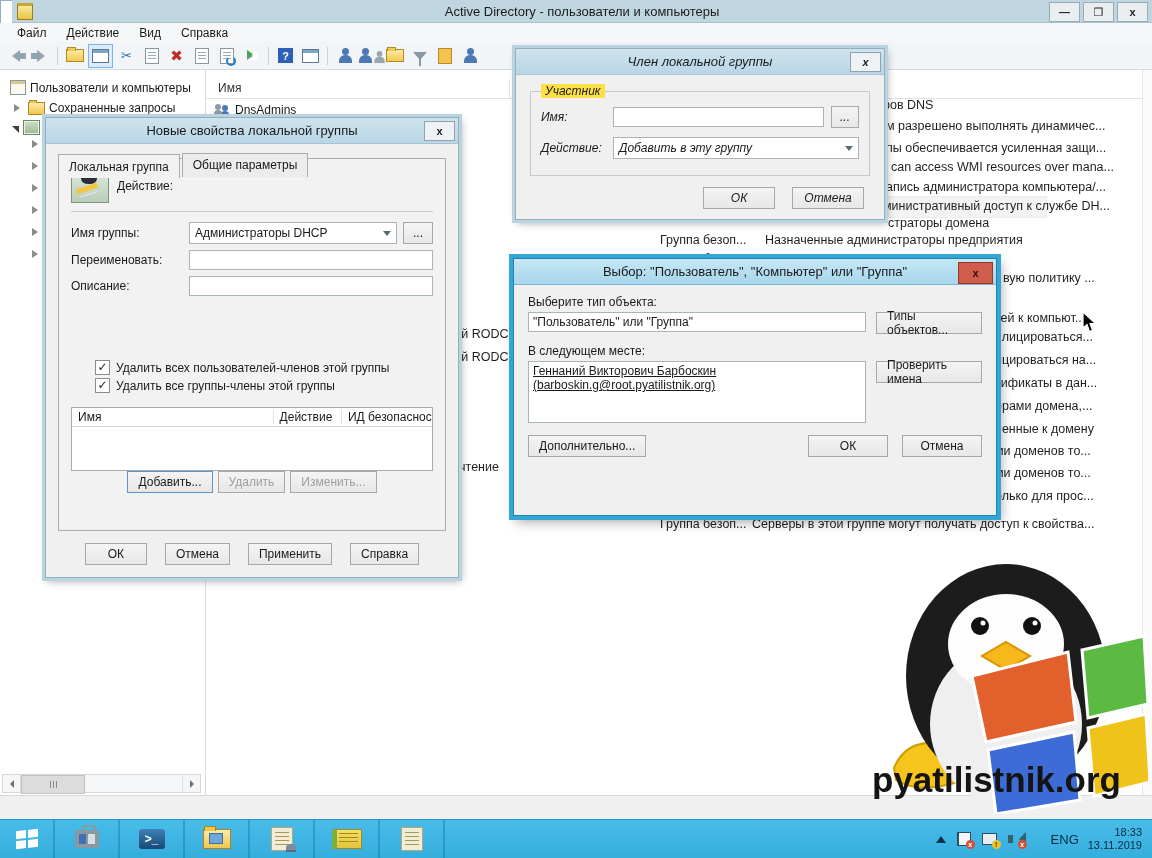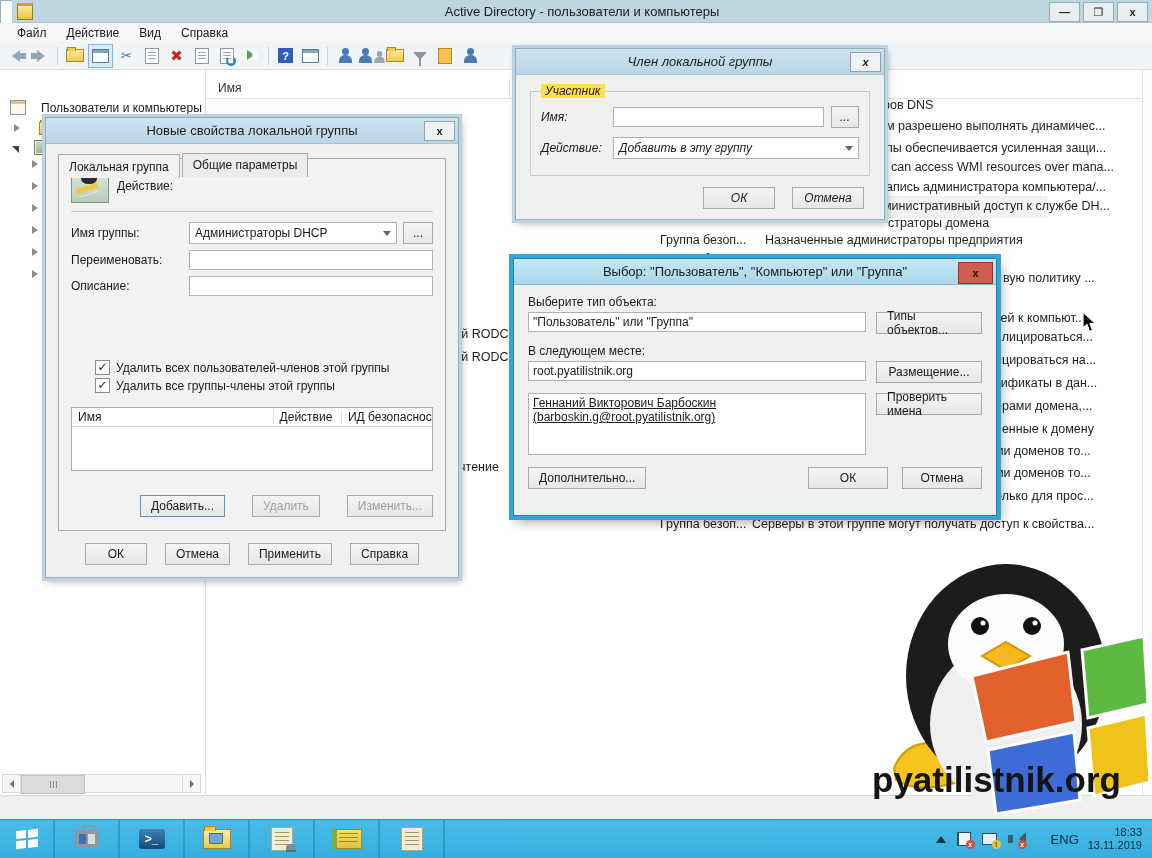--- a/index.html
+++ b/index.html
@@ -42,21 +42,21 @@
   .funnel{width:0;height:0;border-left:7px solid transparent;border-right:7px solid transparent;border-top:8px solid #8a97a1;position:relative;}
   .funnel::after{content:"";position:absolute;left:-1px;top:-2px;width:2px;height:8px;background:#8a97a1;}
   .docO{width:12px;height:14px;background:#f6c44e;border:1px solid #b9892a;}
   
   .treepane{position:absolute;left:0;top:70px;width:205px;bottom:63px;background:#fff;border-right:1px solid #d9dde0;}
   .listpane{position:absolute;left:206px;top:70px;right:9px;bottom:63px;background:#fff;}
   .rightedge{position:absolute;right:0;top:70px;width:9px;bottom:63px;background:#fbfbfb;border-left:1px solid #e3e6e8;}
   .lhdr{position:absolute;left:0;top:9px;right:0;height:19px;border-bottom:1px solid #e0e3e6;}
   .lhdr .htxt{position:absolute;left:12px;top:2px;color:#333;}
   .coldiv{position:absolute;left:303px;top:0;bottom:0;border-left:1px solid #e4e7ea;}
-  .titem{position:absolute;display:flex;align-items:center;gap:15px;white-space:nowrap;margin-top:20px;}
+  .titem{position:absolute;display:flex;align-items:center;gap:4px;white-space:nowrap;}
   .exp{width:0;height:0;border:4px solid transparent;border-left:6px solid #8c8c8c;}
   .expo{width:0;height:0;border-left:7px solid transparent;border-top:7px solid #404040;transform:translateY(2px);}
   .tfold{width:15px;height:11px;background:linear-gradient(#ffe9a6,#f0c84e);border:1px solid #ad8a20;position:relative;}
   .tfold::before{content:"";position:absolute;left:0;top:-3px;width:6px;height:2px;background:#f0c84e;border:1px solid #ad8a20;border-bottom:none;}
   .rootic{width:14px;height:13px;border:1px solid #8b98a0;background:#fdf8ec;box-shadow:inset 0 3px #d8c98e;}
   .domic{width:15px;height:13px;background:linear-gradient(#cfe0c8,#9db894);border:1px solid #6f8868;box-shadow:inset 0 0 0 1px #e8f2e4;}
   .grpic{position:relative;width:17px;height:14px;}
   .grpic::before{content:"";position:absolute;left:1px;top:1px;width:6px;height:6px;border-radius:50%;background:#8e9aa5;box-shadow:7px 1px 0 #4a79b5;}
   .grpic::after{content:"";position:absolute;left:0;top:7px;width:8px;height:6px;border-radius:4px 4px 0 0;background:#8e9aa5;box-shadow:7px 1px 0 #4a79b5;}
   .frag{position:absolute;white-space:nowrap;color:#1f1f1f;font-size:12.5px;}
@@ -101,21 +101,21 @@
   .rowF{display:flex;align-items:center;margin-bottom:6px;}
   .rowF .lbl{width:118px;flex:none;}
   .uicon{width:36px;height:32px;margin-right:8px;flex:none;position:relative;background:linear-gradient(#dfeadf,#b9cdb9);border:1px solid #7e967e;}
   .uicon::before{content:"";position:absolute;left:9px;top:2px;width:16px;height:12px;border-radius:50% 50% 45% 45%;background:#2c2c38;}
   .uicon::after{content:"";position:absolute;left:4px;top:16px;width:22px;height:5px;background:#f2c63e;transform:rotate(-18deg);box-shadow:0 6px 0 -2px #e8e8f2;}
   .sepline{height:1px;background:#c9c9c9;margin:8px 0 10px;}
   .gap1{height:58px;}
   .mtable{border:1px solid #ababab;background:#fff;height:62px;margin-top:4px;}
   .mthead{display:flex;border-bottom:1px solid #d5d5d5;height:18px;align-items:center;}
   .mth{padding:0 6px;border-right:1px solid #e0e0e0;white-space:nowrap;overflow:hidden;box-sizing:border-box;}
-  .rowBtns{display:flex;justify-content:flex-end;gap:27px;margin-top:24px;}
+  .rowBtns{display:flex;justify-content:center;gap:5px;margin-top:0;}
   .dlg1foot{position:absolute;left:0;right:0;bottom:12px;display:flex;justify-content:center;gap:18px;}
   .dlg1foot .btn{min-width:62px;}
   
   .dlg2{left:515px;top:48px;width:368px;height:170px;z-index:20;font-style:italic;}
   .fs2{margin:16px 14px 0;padding:14px 10px 12px;}
   .rowM{display:flex;align-items:center;margin-bottom:9px;}
   .rowM .lbl{width:72px;flex:none;}
   .dlg2foot{position:absolute;right:20px;bottom:10px;display:flex;gap:17px;}
   .dlg2foot .btn{min-width:72px;}
   
@@ -422,26 +422,20 @@
     </div>
     <div class="d3c">
       <div class="lbl" style="margin-bottom:3px">Выберите тип объекта:</div>
       <div class="rowS">
         <div class="fld txt" style="display:flex;align-items:center">
           <span>"Пользователь" или "Группа"</span>
         </div>
         <div class="btn sbtn">Типы объектов...</div>
       </div>
       <div class="lbl" style="margin-bottom:3px">В следующем месте:</div>
-      <div class="rowS">
-        <div class="fld txt" style="display:flex;align-items:center">
-          <span>root.pyatilistnik.org</span>
-        </div>
-        <div class="btn sbtn">Размещение...</div>
-      </div>
       <div class="rowS" style="margin-bottom:12px">
         <div class="fld ta3">
           <span>Геннаний Викторович Барбоскин (barboskin.g@root.pyatilistnik.org)</span>
         </div>
         <div class="btn sbtn">Проверить имена</div>
       </div>
       <div class="d3foot">
         <div class="btn">Дополнительно...</div>
         <div class="r">
           <div class="btn">ОК</div>

